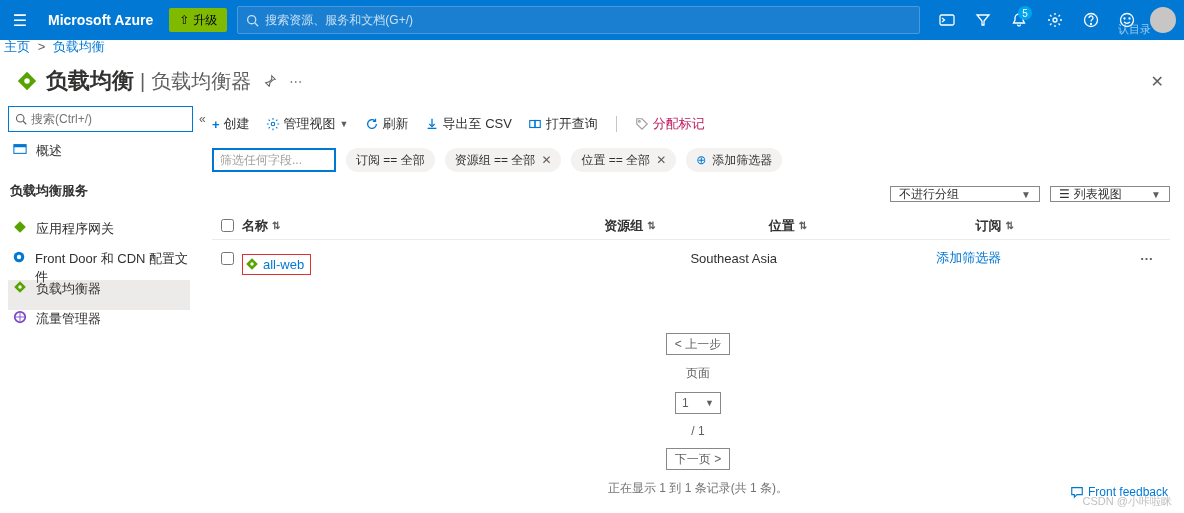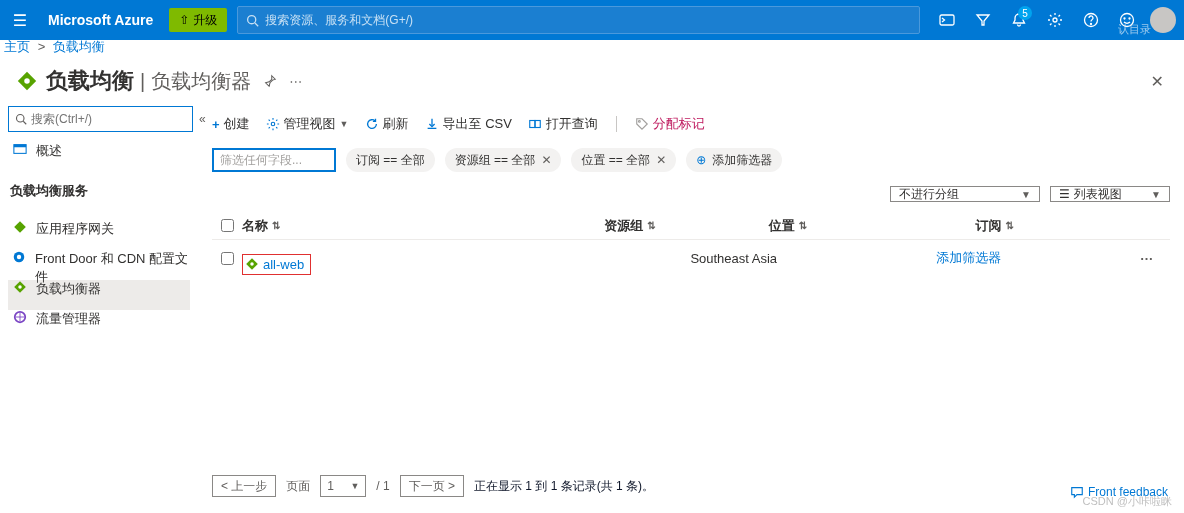--- a/index.html
+++ b/index.html
@@ -83,21 +83,21 @@
 
 .trow { display:flex; align-items:center; height:36px; font-size:13px;}
 .trow .col-chk input{ }
 .name-cell { display:flex; align-items:center; gap:6px;margin-top:12px; }
 .name-box { border:1.4px solid #e03030; padding:2px 6px 2px 2px; display:inline-flex; align-items:center; gap:4px;}
 .lb-mini { width:14px; height:14px; color:#32a852;}
 .link { color:#0078d4; cursor:pointer; }
 .row-more { color:#605e5c; font-weight:700; cursor:pointer;}
 
 
-.pager { position:absolute; left:0; right:0; bottom:16px; padding-left:14px; display:flex; align-items:center; gap:10px; font-size:12px; color:#605e5c;}
+.pager { position:absolute; left:0; right:0; bottom:16px; padding-left:14px; display:flex; align-items:center; gap:10px; font-size:12px; color:#605e5c;flex-direction:column;}
 .pager .pbtn { border:1px solid #8a8886; height:22px; padding:0 8px; display:flex; align-items:center; background:#fff; cursor:pointer;}
 .pager .psel { border:1px solid #8a8886; height:22px; width:46px; display:flex; align-items:center; padding:0 6px; justify-content:space-between;}
 .feedback { position:absolute; right:16px; bottom:14px; display:flex; align-items:center; gap:4px; color:#0078d4; font-size:12px; cursor:pointer;}
 
 
 .wm1{ position:absolute; right:33px; top:22px; color:rgba(255,255,255,0.6); font-size:11px; z-index:200; pointer-events:none;}
 .wm2{ position:absolute; right:12px; bottom:4px; color:#bfbfbf; font-size:11px; z-index:10; pointer-events:none;}
 
 svg { display:block;}
 </style>
@@ -388,21 +388,21 @@
 
       <div class="pager">
         <div class="pbtn">&lt; 上一步</div>
         <span>页面</span>
         <div class="psel">
             <span>1</span>
             <span style="font-size:9px;">▼</span>
           </div>
         <span>/ 1</span>
         <div class="pbtn">下一页 &gt;</div>
-        <span style="color:#0f172a;">正在显示 1 到 1 条记录(共 1 条)。</span>
+        <span style="color:#737373;">正在显示 1 到 1 条记录(共 1 条)。</span>
       </div>
 
       <div class="feedback">
         <span>
             <svg width="14" height="14" viewBox="0 0 16 16" fill="none" stroke="#0078d4" stroke-width="1.3">
               <path d="M2 3h12v8H8l-3 3v-3H2z"></path>
             </svg>
           </span>
         <span>Front feedback</span>
       </div>

